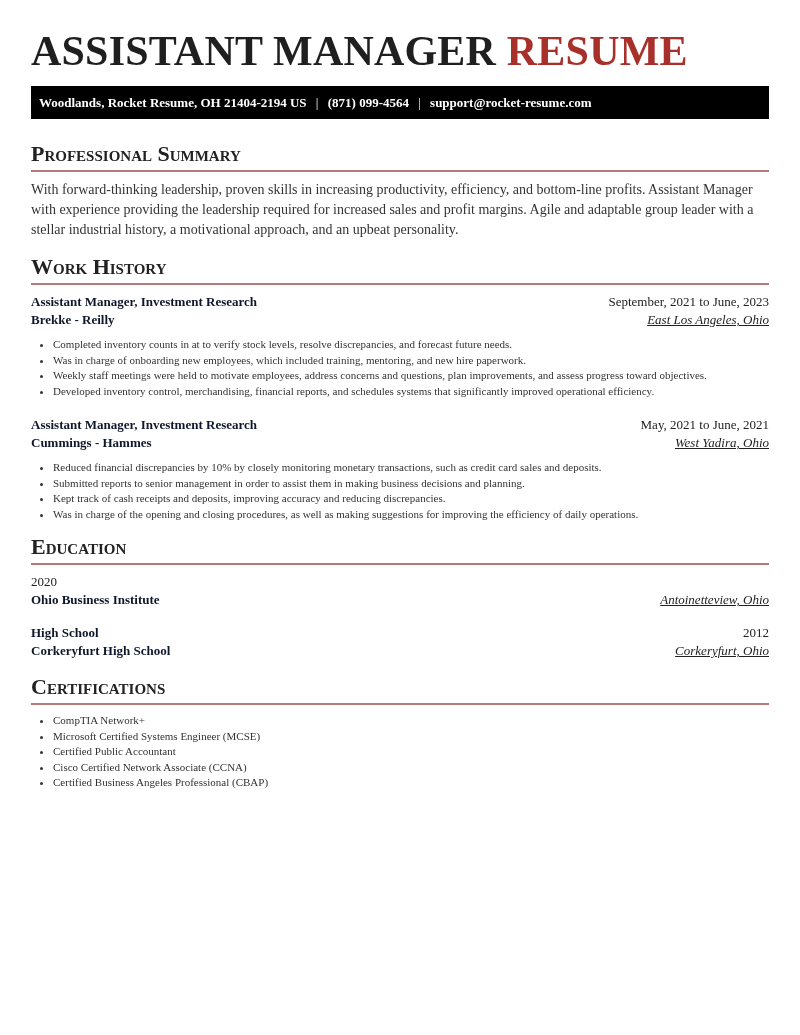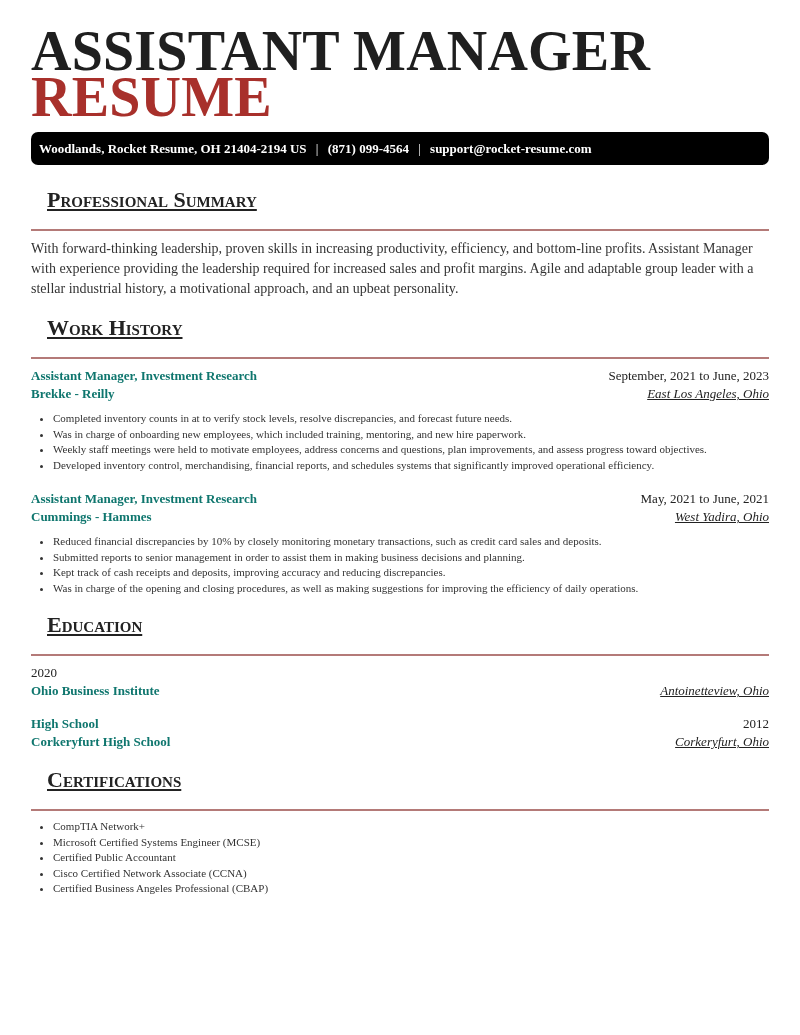--- a/index.html
+++ b/index.html
@@ -1,27 +1,27 @@
 <!DOCTYPE html>
 <html><head>
 <meta charset="utf-8">
 <style>
   html, body { margin: 0; padding: 0; background: #ffffff; }
   body { width: 800px; height: 1035px; overflow: hidden; font-family: "Liberation Serif", serif; color: #222222; }
   .page { padding: 0 31px; }
-  .title { margin: 0; padding-top: 28px; font-size: 56px; font-weight: bold; line-height: 46px; color: #1f1f1f; letter-spacing: 0.2px; }
+  .title { margin: 0; padding-top: 28px; font-size: 42px; font-weight: bold; line-height: 46px; color: #1f1f1f; letter-spacing: 0.2px; }
   .title .accent { color: #a8302b; }
-  .contact { margin-top: 12px; background: #000000; color: #ffffff; height: 33px; line-height: 33px; padding: 0 8px; font-size: 13px; font-weight: bold; border-radius: 7px; }
+  .contact { margin-top: 12px; background: #000000; color: #ffffff; height: 33px; line-height: 33px; padding: 0 8px; font-size: 13px; font-weight: bold; }
   .contact .sep { margin: 0 6px; font-weight: normal; }
-  .section-title { margin: 16px; font-size: 22px; font-weight: bold; font-variant: small-caps; color: #222; line-height: 26px; text-decoration: underline; }
+  .section-title { margin: 0; font-size: 22px; font-weight: bold; font-variant: small-caps; color: #222; line-height: 26px; }
   .divider { height: 2px; background: #b47a78; margin-top: 3px; margin-bottom: 8px; }
   .summary { font-size: 14px; line-height: 20px; color: #333; margin: 0; }
   .entry { font-size: 13px; }
   .row { display: flex; justify-content: space-between; line-height: 18px; }
-  .bold { font-weight: bold; color: #0f766e; }
+  .bold { font-weight: bold; color: #0f172a; }
   .italic { font-style: italic; text-decoration: underline; }
   ul { margin: 0; padding-left: 22px; }
   li { font-size: 11px; line-height: 15.5px; color: #333; }
   .bullets { margin-top: 8px; }
   .skills { display: flex; }
   .skills ul { width: 50%; }
 </style>
 </head>
 <body>
 

